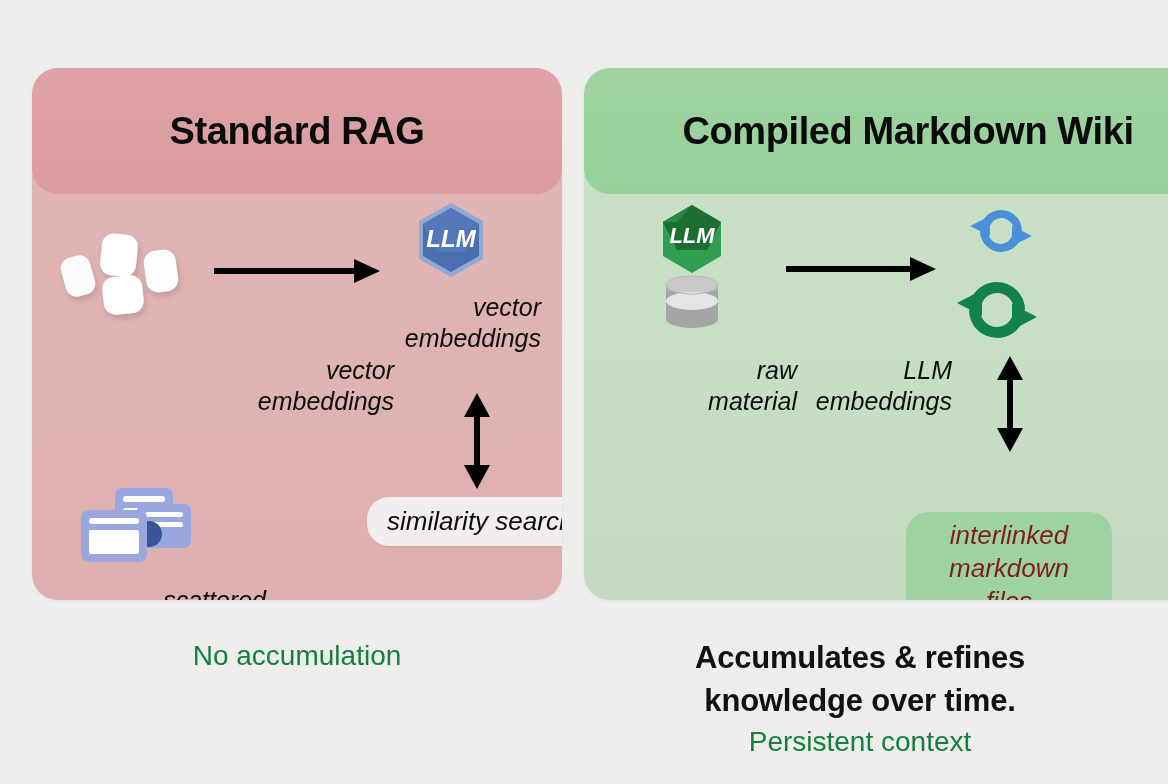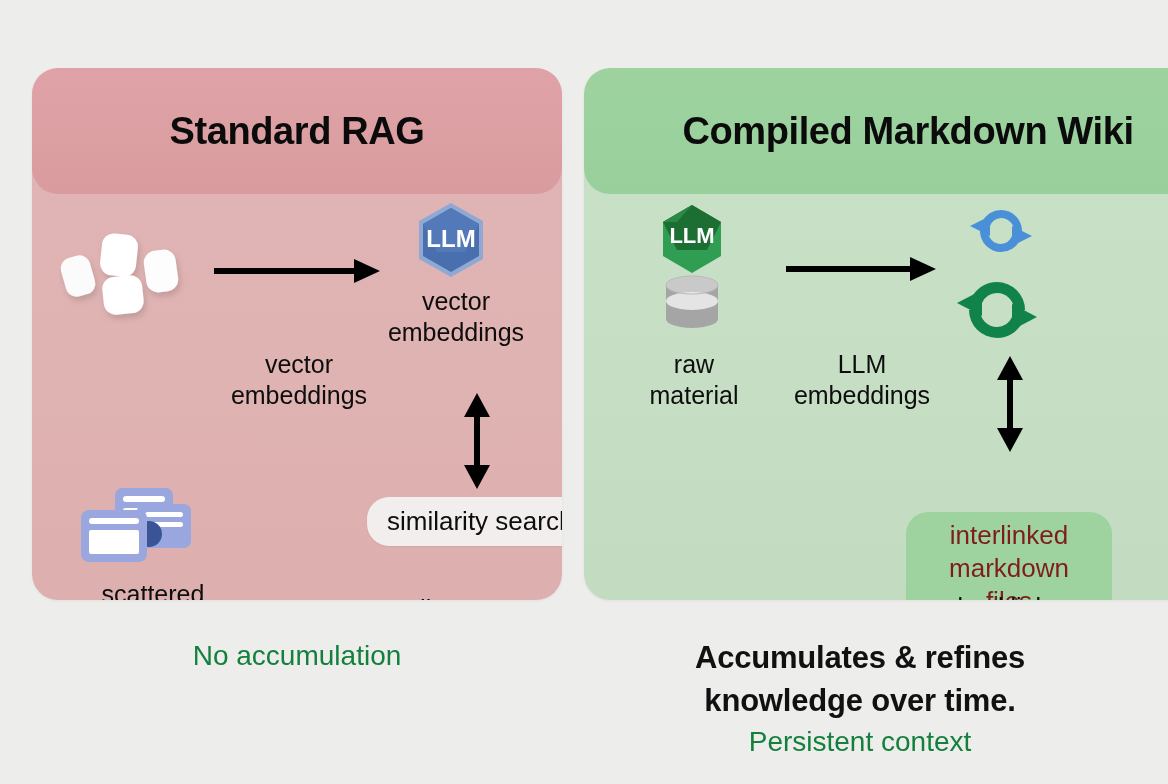--- a/index.html
+++ b/index.html
@@ -58,28 +58,29 @@
     white-space: nowrap;
     text-align: right;
   }
 
   .panel-body {
     position: absolute;
     left: 0; right: 0; top: 126px; bottom: 0;
   }
 
   
-  .abs { position: absolute; }
+  .abs { position: absolute; font-style: italic; }
 
   .caption {
     font-size: 25px;
     line-height: 31px;
-    text-align: center;
+    text-align: right;
     color: #0d0d0d;
     white-space: nowrap;
+    margin-top: 6px;
   }
 
   
   .icon-doc-chunks { width: 132px; height: 96px; }
   .icon-cards      { width: 112px; height: 80px; }
   .icon-hex        { width: 64px;  height: 70px; }
   .icon-hex-sm     { width: 58px;  height: 62px; }
   .icon-db         { width: 62px;  height: 58px; }
   .icon-sync-blue  { width: 62px;  height: 54px; }
   .icon-sync-green { width: 80px;  height: 70px; }
@@ -278,21 +279,21 @@
             <path d="M43 10 A28 28 0 0 1 71 38 L60 38 A17 17 0 0 0 43 21 Z"></path>
             <path d="M43 66 A28 28 0 0 1 15 38 L26 38 A17 17 0 0 0 43 55 Z"></path>
             <path d="M43 10 A28 28 0 0 0 18 25 L28 31 A17 17 0 0 1 43 21 Z"></path>
             <path d="M43 66 A28 28 0 0 0 68 51 L58 45 A17 17 0 0 1 43 55 Z"></path>
             <polygon points="3,31 28,18 28,44"></polygon>
             <polygon points="83,45 58,58 58,32"></polygon>
           </g>
         </svg>
       </div>
 
-      <div class="abs caption" style="left:22px; top:155px; width:176px;">
+      <div class="abs caption" style="left:37px; top:155px; width:176px;">
         <div>raw</div>
         <div>material</div>
       </div>
 
       <div class="abs caption" style="left:188px; top:155px; width:180px;">
         <div>LLM</div>
         <div>embeddings</div>
       </div>
 
       <div class="abs" style="left:410px; top:162px;">

